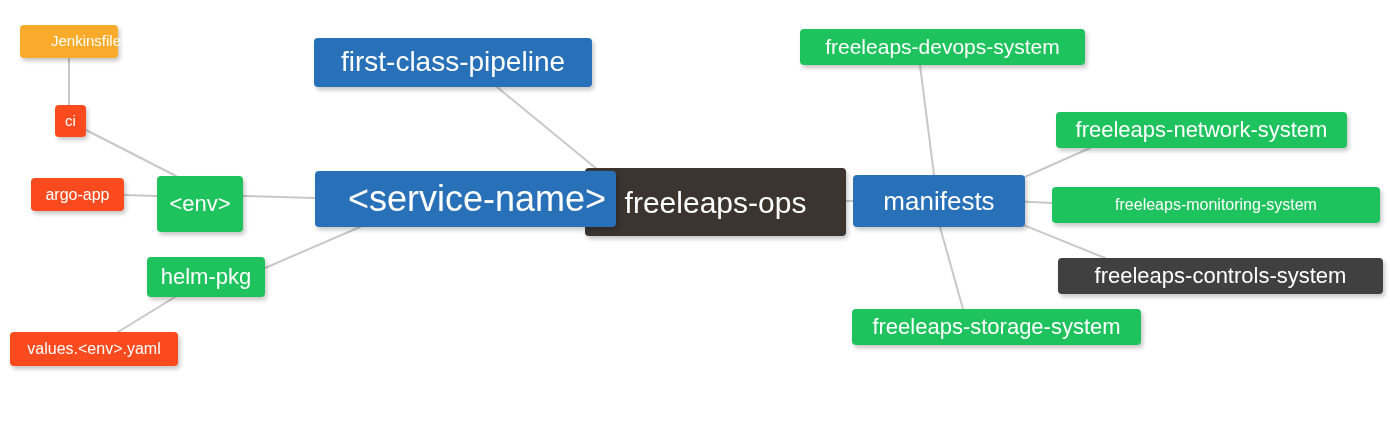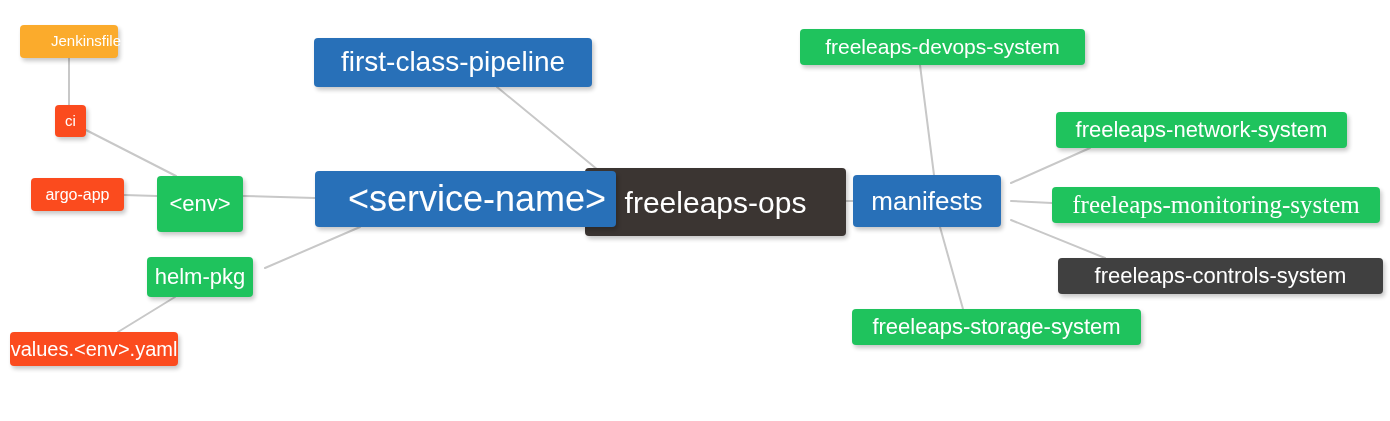--- a/index.html
+++ b/index.html
@@ -65,51 +65,51 @@
       <line x1="1011" y1="220" x2="1105" y2="258" stroke="#c8c8c8" stroke-width="2" stroke-linecap="round"></line>
       <line x1="940" y1="227" x2="963" y2="309" stroke="#c8c8c8" stroke-width="2" stroke-linecap="round"></line>
     </svg>
   <div id="node-layer">
       <div class="node" style="left: 585px; top: 168px; width: 261px; height: 68px; background: rgb(59, 53, 50); font-size: 30px;">
         <span class="node-label">freeleaps-ops</span>
       </div>
       <div class="node" style="left: 315px; top: 171px; width: 301px; height: 56px; background: rgb(40, 112, 184); font-size: 36px; justify-content: flex-end;">
         <span class="node-label">&lt;service-name&gt;</span>
       </div>
-      <div class="node" style="left: 853px; top: 175px; width: 148px; height: 52px; background: rgb(40, 112, 184); font-size: 26px;">
+      <div class="node" style="left: 853px; top: 175px; width: 172px; height: 52px; background: rgb(40, 112, 184); font-size: 26px;">
         <span class="node-label">manifests</span>
       </div>
       <div class="node" style="left: 314px; top: 38px; width: 278px; height: 49px; background: rgb(40, 112, 184); font-size: 28px;">
         <span class="node-label">first-class-pipeline</span>
       </div>
       <div class="node" style="left: 157px; top: 176px; width: 86px; height: 56px; background: rgb(31, 195, 93); font-size: 22px;">
         <span class="node-label">&lt;env&gt;</span>
       </div>
-      <div class="node" style="left: 147px; top: 257px; width: 106px; height: 40px; background: rgb(31, 195, 93); font-size: 22px;">
+      <div class="node" style="left: 147px; top: 257px; width: 118px; height: 40px; background: rgb(31, 195, 93); font-size: 22px;">
         <span class="node-label">helm-pkg</span>
       </div>
       <div class="node" style="left: 20px; top: 25px; width: 98px; height: 33px; background: rgb(251, 171, 44); font-size: 15px; padding-left: 44px;">
         <span class="node-label">Jenkinsfile</span>
       </div>
       <div class="node" style="left: 55px; top: 105px; width: 31px; height: 32px; background: rgb(251, 75, 30); font-size: 15px;">
         <span class="node-label">ci</span>
       </div>
       <div class="node" style="left: 31px; top: 178px; width: 93px; height: 33px; background: rgb(251, 75, 30); font-size: 16px;">
         <span class="node-label">argo-app</span>
       </div>
-      <div class="node" style="left: 10px; top: 332px; width: 168px; height: 34px; background: rgb(251, 75, 30); font-size: 20px;">
+      <div class="node" style="left: 10px; top: 332px; width: 168px; height: 34px; background: rgb(251, 75, 30); font-size: 16px;">
         <span class="node-label">values.&lt;env&gt;.yaml</span>
       </div>
       <div class="node" style="left: 800px; top: 29px; width: 285px; height: 36px; background: rgb(31, 195, 93); font-size: 21px;">
         <span class="node-label">freeleaps-devops-system</span>
       </div>
       <div class="node" style="left: 1056px; top: 112px; width: 291px; height: 36px; background: rgb(31, 195, 93); font-size: 22px;">
         <span class="node-label">freeleaps-network-system</span>
       </div>
-      <div class="node" style="left: 1052px; top: 187px; width: 328px; height: 36px; background: rgb(31, 195, 93); font-size: 25px; font-family: Liberation Serif, serif;">
+      <div class="node" style="left: 1052px; top: 187px; width: 328px; height: 36px; background: rgb(31, 195, 93); font-size: 16px;">
         <span class="node-label">freeleaps-monitoring-system</span>
       </div>
       <div class="node" style="left: 1058px; top: 258px; width: 325px; height: 36px; background: #404040; font-size: 22px;">
         <span class="node-label">freeleaps-controls-system</span>
       </div>
       <div class="node" style="left: 816px; top: 309px; width: 289px; height: 36px; background: rgb(31, 195, 93); font-size: 22px; margin-left: 36px;">
         <span class="node-label">freeleaps-storage-system</span>
       </div>
     </div>
 </div>

